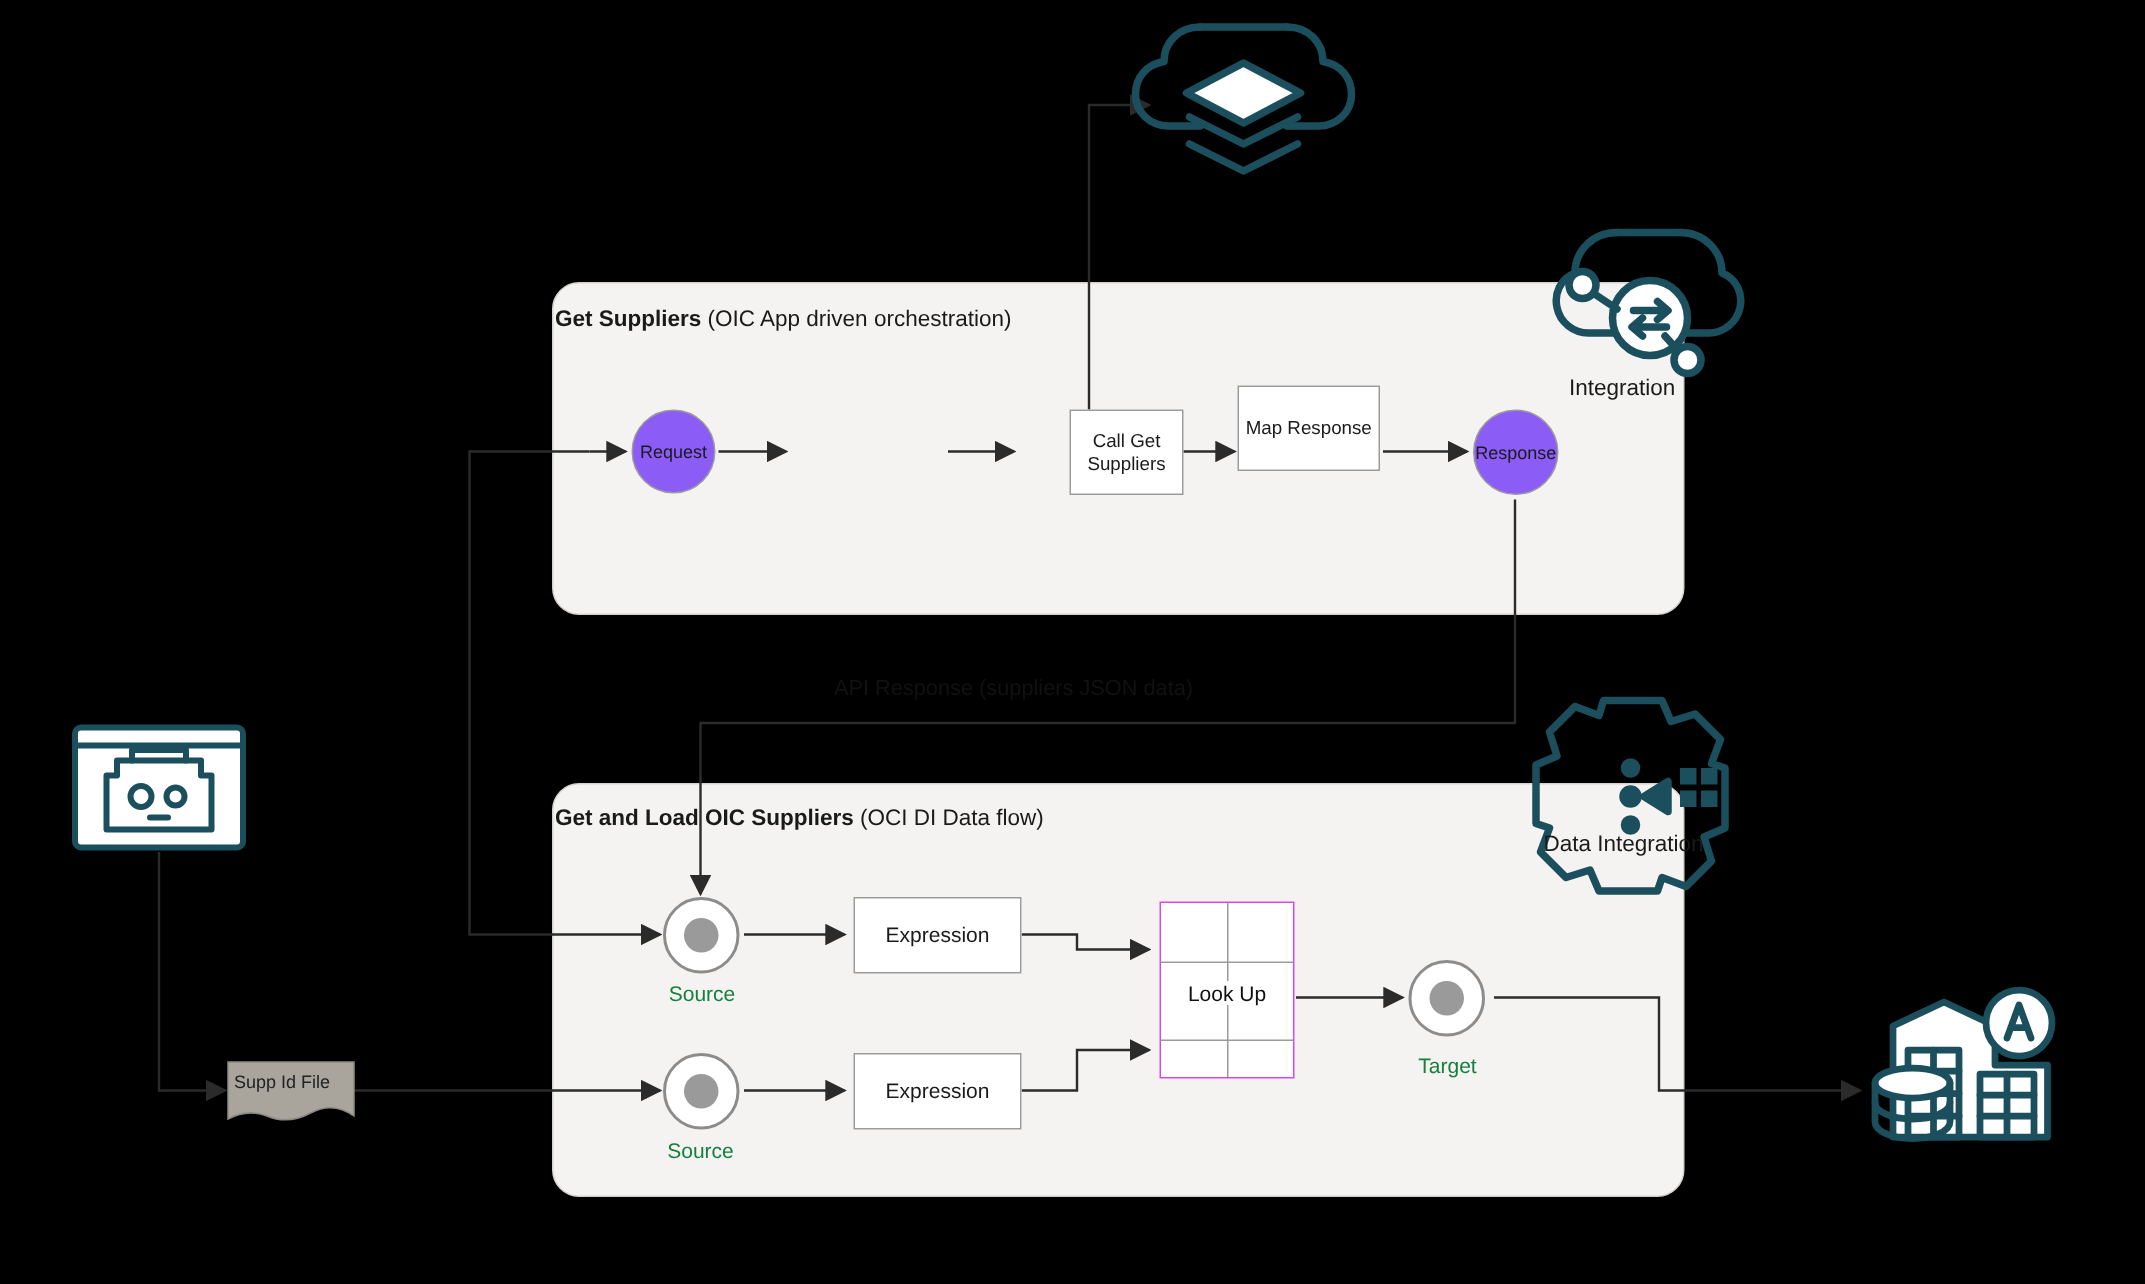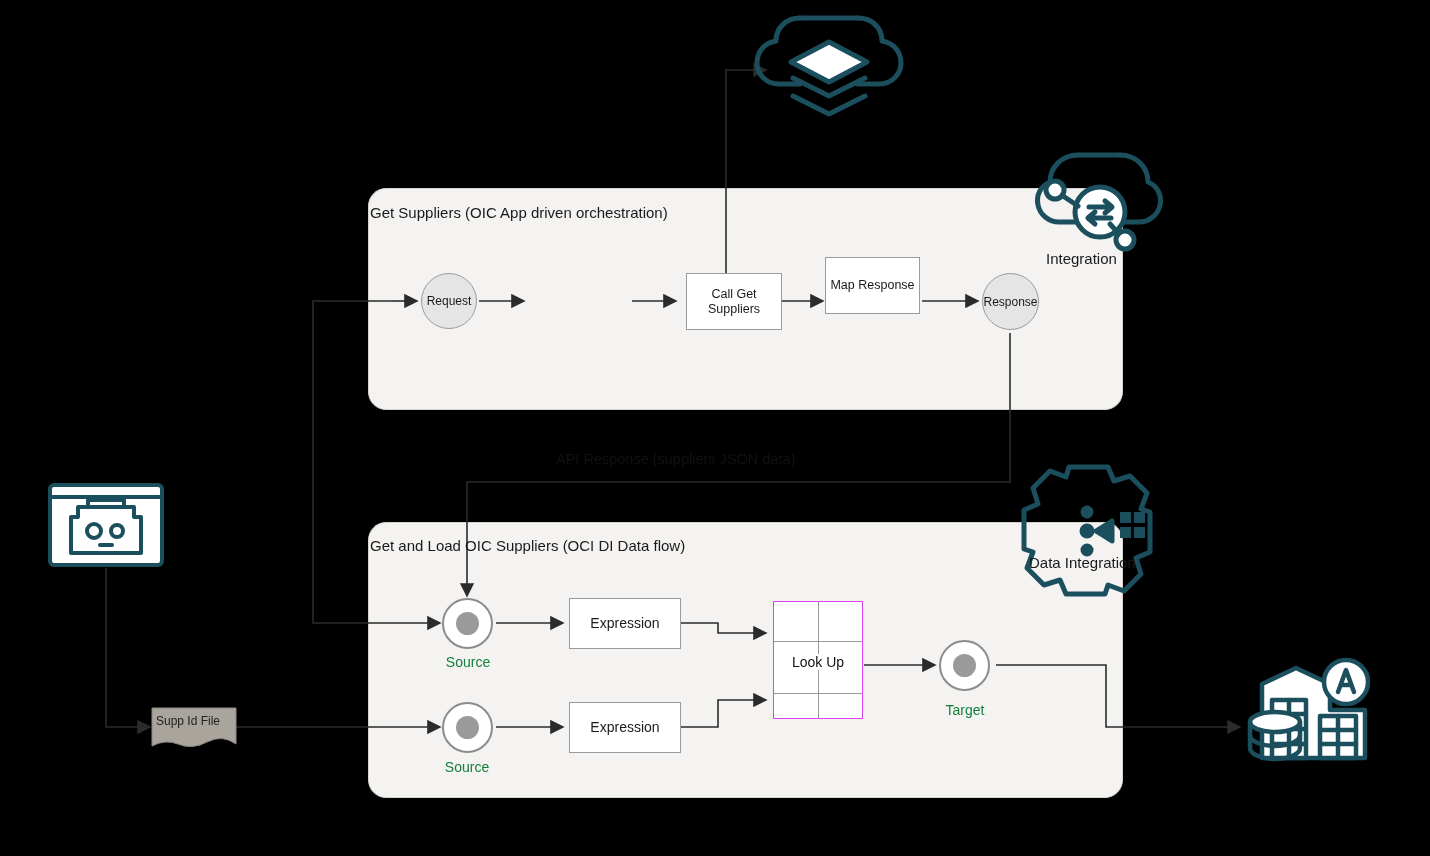--- a/index.html
+++ b/index.html
@@ -22,21 +22,21 @@
     border-radius: 18px;
     box-sizing: border-box;
   }
   .lane-title {
     position: absolute;
     font-size: 15px;
     color: #1a1a1a;
     white-space: nowrap;
   }
   .lane-title b {
-    font-weight: normal;
+    font-weight: bold;
   }
   .lane-title span.sub {
     font-weight: normal;
     text-align: right;
   }
   .node-box {
     position: absolute;
     background: #ffffff;
     border: 1px solid #9b9b9b;
     box-sizing: border-box;
@@ -48,21 +48,21 @@
     color: #1a1a1a;
     line-height: 1.15;
   }
   .node-box.big {
     font-size: 14px;
   }
   .circle-node {
     position: absolute;
     border: 1px solid #9b9b9b;
     border-radius: 50%;
-    background: #e5e5e5;
+    background: #8b5cf6;
     box-sizing: border-box;
     display: flex;
     align-items: center;
     justify-content: center;
     font-size: 12px;
     color: #1a1a1a;
   }
   .di-node {
     position: absolute;
     border: 2px solid #8c8c8c;
@@ -202,21 +202,21 @@
 
       <path d="M996,665 L1106,665 L1106,727 L1240,727" marker-end="url(#arr)"></path>
     </g>
   </svg>
 
   <div class="circle-node" style="left:421px; top:273px; width:56px; height:56px;">
     <span>Request</span>
   </div>
 
 
-  <div class="node-box" style="left:686px; top:273px; width:96px; height:57px; flex-direction:column;">
+  <div class="node-box" style="left:713px; top:273px; width:76px; height:57px; flex-direction:column;">
     <span>Call Get</span>
     <span>Suppliers</span>
   </div>
 
   <div class="node-box" style="left:825px; top:257px; width:95px; height:57px;">
     <span>Map Response</span>
   </div>
 
   <div class="circle-node" style="left:982px; top:273px; width:57px; height:57px;align-items:center;">
     <span>Response</span>

